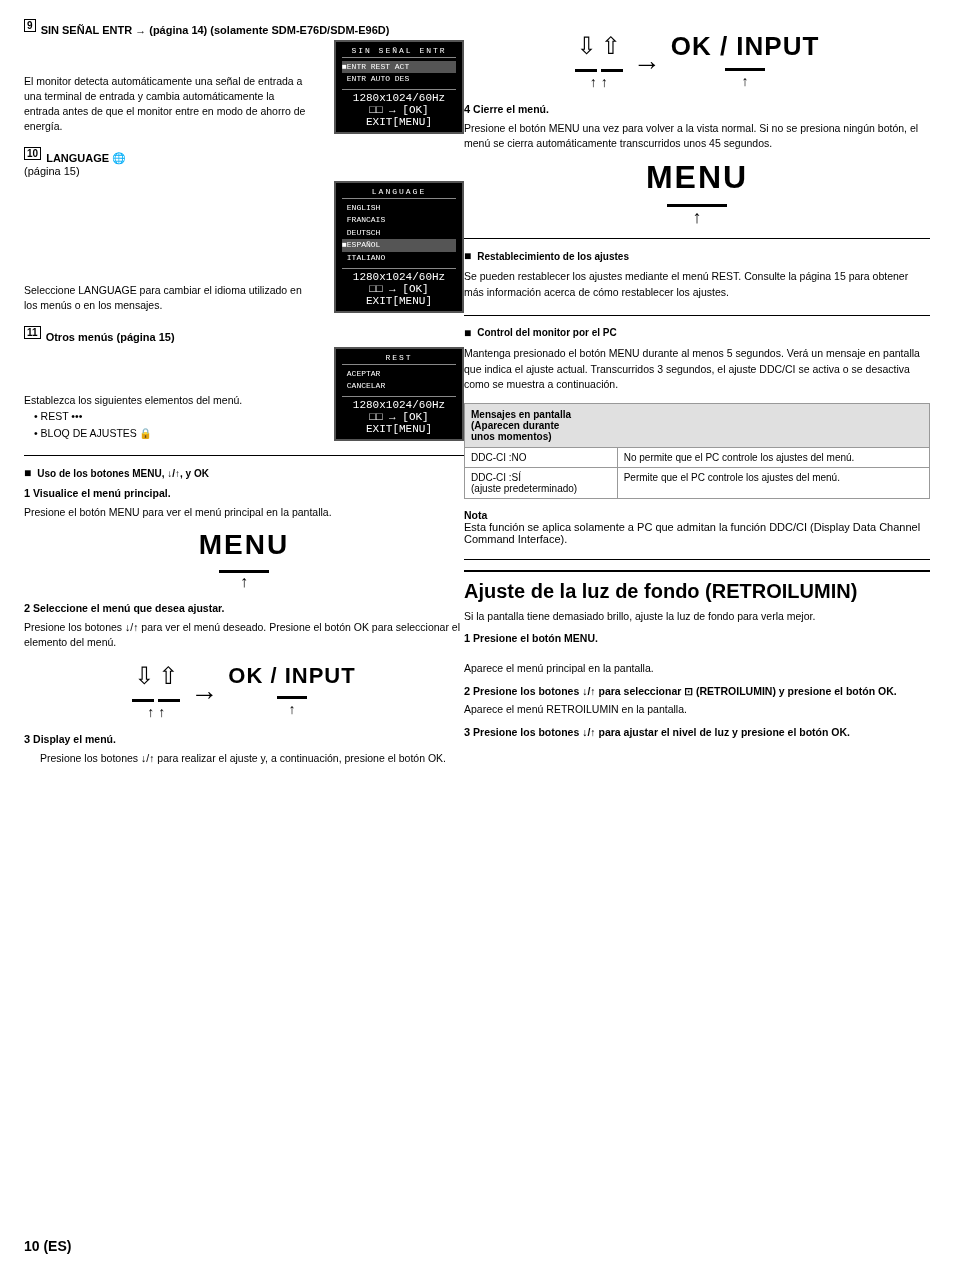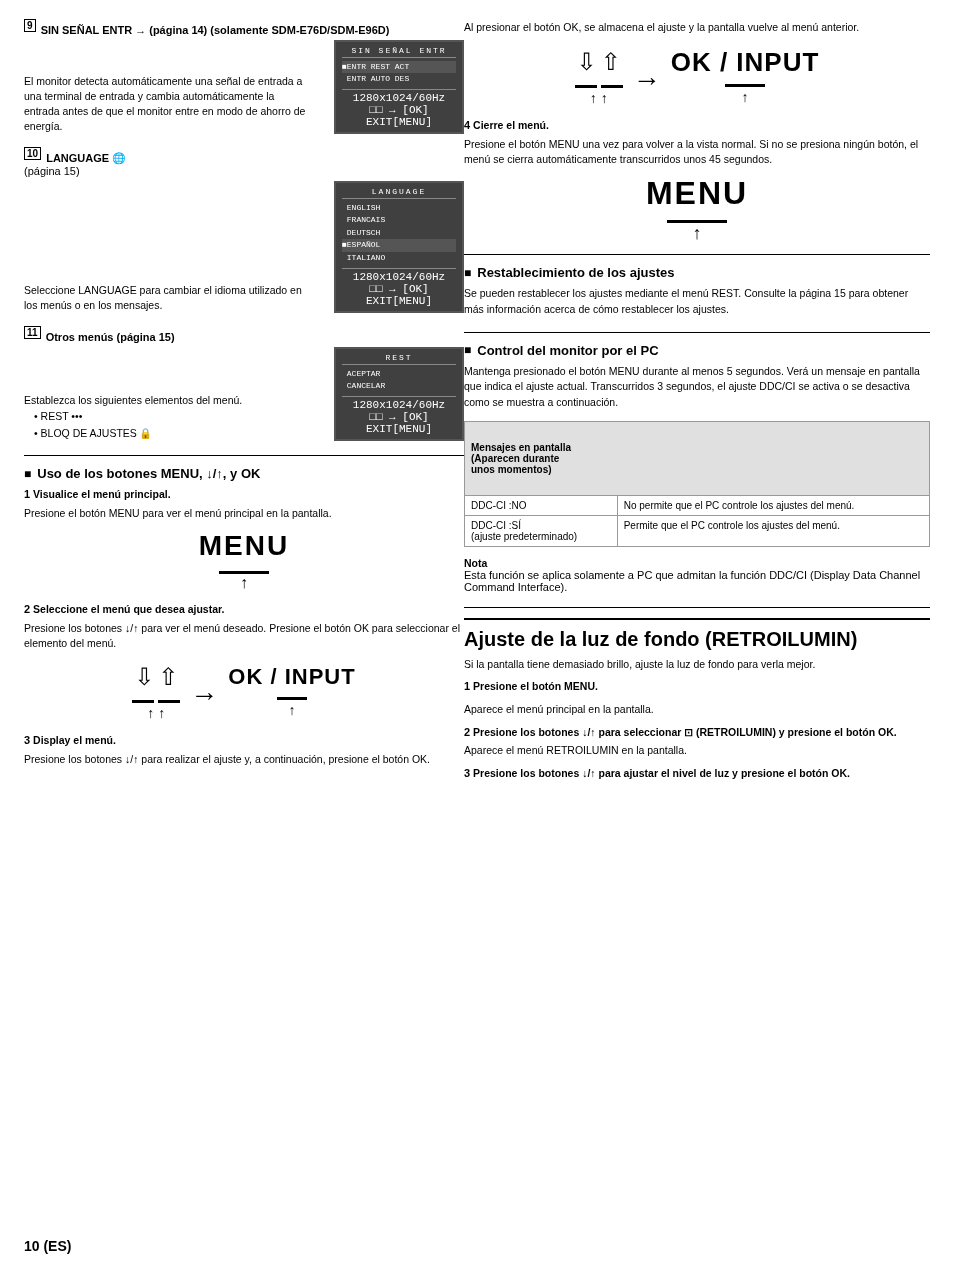--- a/index.html
+++ b/index.html
@@ -52,21 +52,21 @@
     }
     .section-text {
       flex: 1;
       font-size: 10.5px;
       line-height: 1.45;
     }
     .monitor-screen {
       width: 130px;
       flex-shrink: 0;
       border: 2px solid #555;
-      background: #404040;
+      background: #000000;
       color: #fff;
       font-family: 'Courier New', monospace;
       font-size: 8px;
       padding: 4px 6px;
       position: relative;
     }
     .monitor-screen .title-bar {
       text-align: center;
       letter-spacing: 2px;
       font-size: 8px;
@@ -91,21 +91,21 @@
     }
     .monitor-wrapper {
       position: relative;
       padding-left: 14px;
     }
     .divider-h {
       border-top: 1px solid #000;
       margin: 10px 0;
     }
     .section-heading {
-      font-size: 13px;
+      font-size: 10px;
       font-weight: bold;
       margin-bottom: 6px;
       display: flex;
       align-items: center;
       gap: 6px;
       text-align: center;
     }
     .section-heading::before {
       content: '■';
       font-size: 12px;
@@ -196,21 +196,21 @@
     }
     .table-ctrl {
       width: 100%;
       border-collapse: collapse;
       font-size: 10px;
       margin: 10px 0;
     }
     .table-ctrl th {
       background: #e0e0e0;
       border: 1px solid #999;
-      padding: 20px 6px;
+      padding: 5px 6px;
       text-align: left;
       font-weight: bold;
     }
     .table-ctrl td {
       border: 1px solid #999;
       padding: 4px 6px;
       vertical-align: top;
     }
     .note-label {
       font-weight: bold;
@@ -356,28 +356,27 @@
           <div class="arrow-right-big">→</div>
           <div class="ok-single-group">
             <div class="ok-input-label">OK / INPUT</div>
             <div class="ok-box"></div>
             <div class="ok-up">↑</div>
           </div>
         </div>
 
         <div class="step-body">
           <div><span class="step-num">3</span>&nbsp;<span class="step-title">Display el menú.</span></div>
-          <div style="margin-top:3px;">Presione los botones ↓/↑ para realizar el ajuste y, a continuación, presione el botón OK.</div>
+          <div style="margin-top:3px;margin-left:16px;">Presione los botones ↓/↑ para realizar el ajuste y, a continuación, presione el botón OK.</div>
         </div>
       </div>
     </div>
 
     <div class="right-col">
 
-      <p class="body-text">Al presionar el botón OK, se almacena el ajuste y la pantalla vuelve al menú anterior.</p>
 
       <div class="buttons-diagram">
         <div class="btn-group">
           <div class="btn-arrows">
             <span style="font-size:24px;">⇩</span>
             <span style="font-size:24px;">⇧</span>
           </div>
           <div class="btn-boxes">
             <div class="btn-box"></div>
             <div class="btn-box"></div>
@@ -452,21 +451,21 @@
       </div>
 
       <div class="divider-h"></div>
 
       <div class="section">
         <div class="big-section-title">Ajuste de la luz de fondo (RETROILUMIN)</div>
         <p class="body-text">Si la pantalla tiene demasiado brillo, ajuste la luz de fondo para verla mejor.</p>
 
         <div class="step-body">
           <div><span class="step-num">1</span>&nbsp;<span class="step-title">Presione el botón MENU.</span></div>
-          <div style="margin-top:7px;">Aparece el menú principal en la pantalla.</div>
+          <div style="margin-top:14px;">Aparece el menú principal en la pantalla.</div>
         </div>
 
         <div class="step-body">
           <div><span class="step-num">2</span>&nbsp;<span class="step-title bold">Presione los botones ↓/↑ para seleccionar ⊡ (RETROILUMIN) y presione el botón OK.</span></div>
           <div style="margin-top:2px;">Aparece el menú RETROILUMIN en la pantalla.</div>
         </div>
 
         <div class="step-body">
           <div><span class="step-num">3</span>&nbsp;<span class="step-title bold">Presione los botones ↓/↑ para ajustar el nivel de luz y presione el botón OK.</span></div>
         </div>

